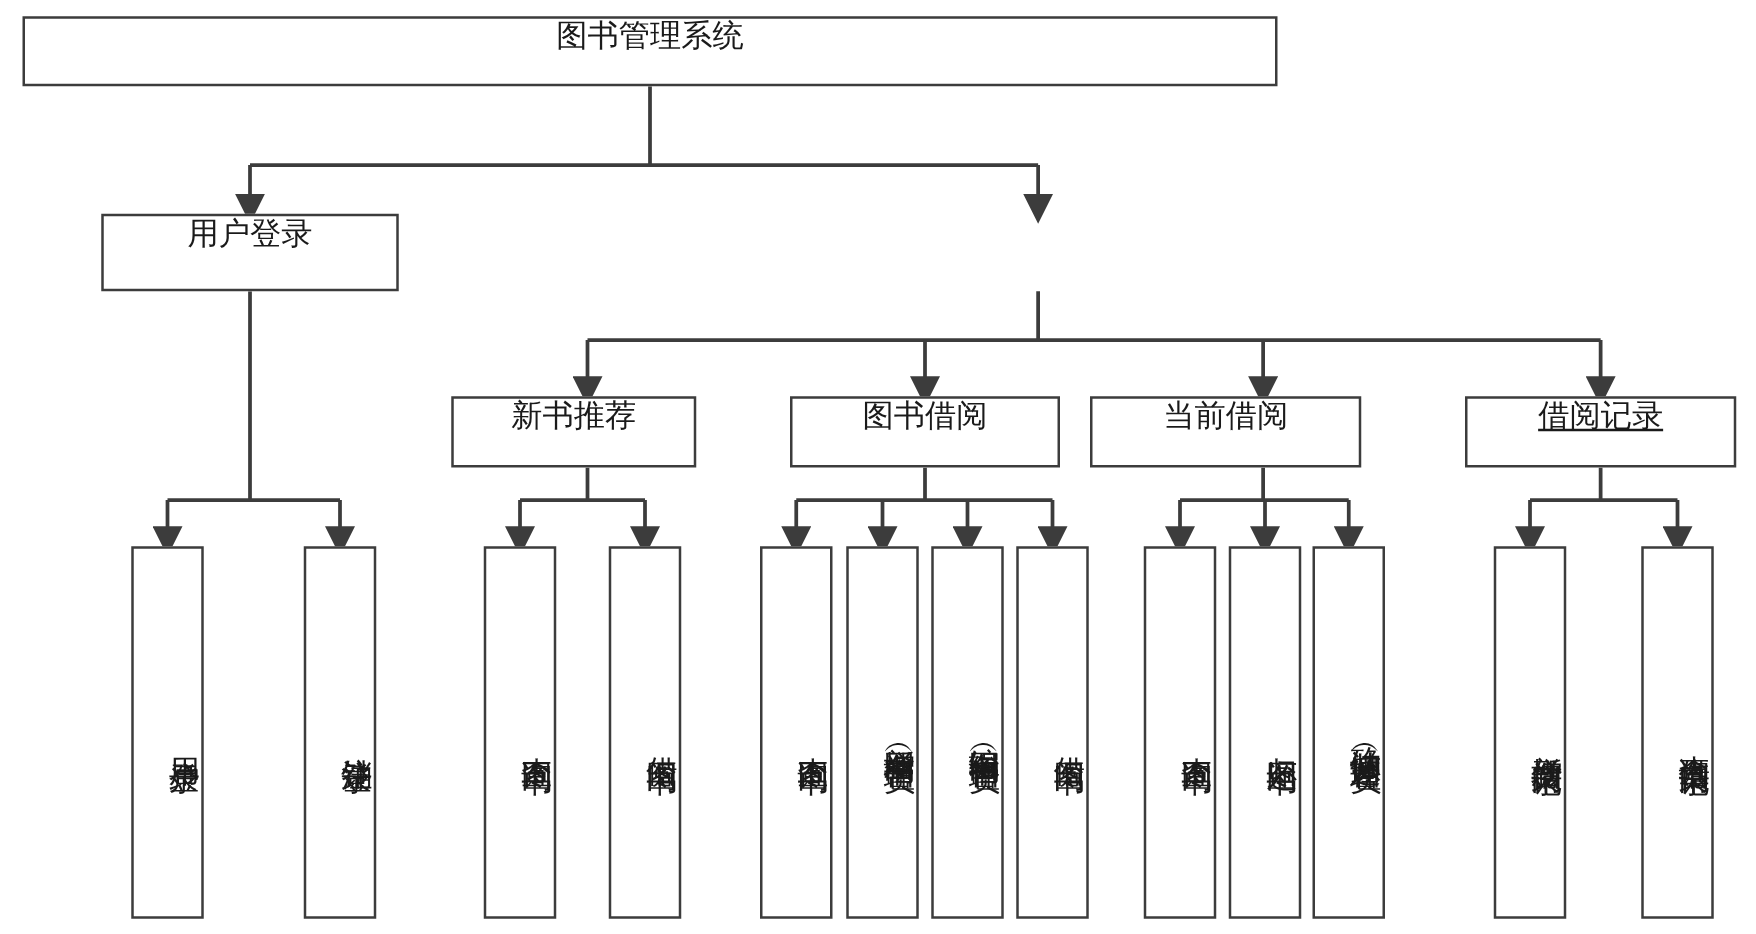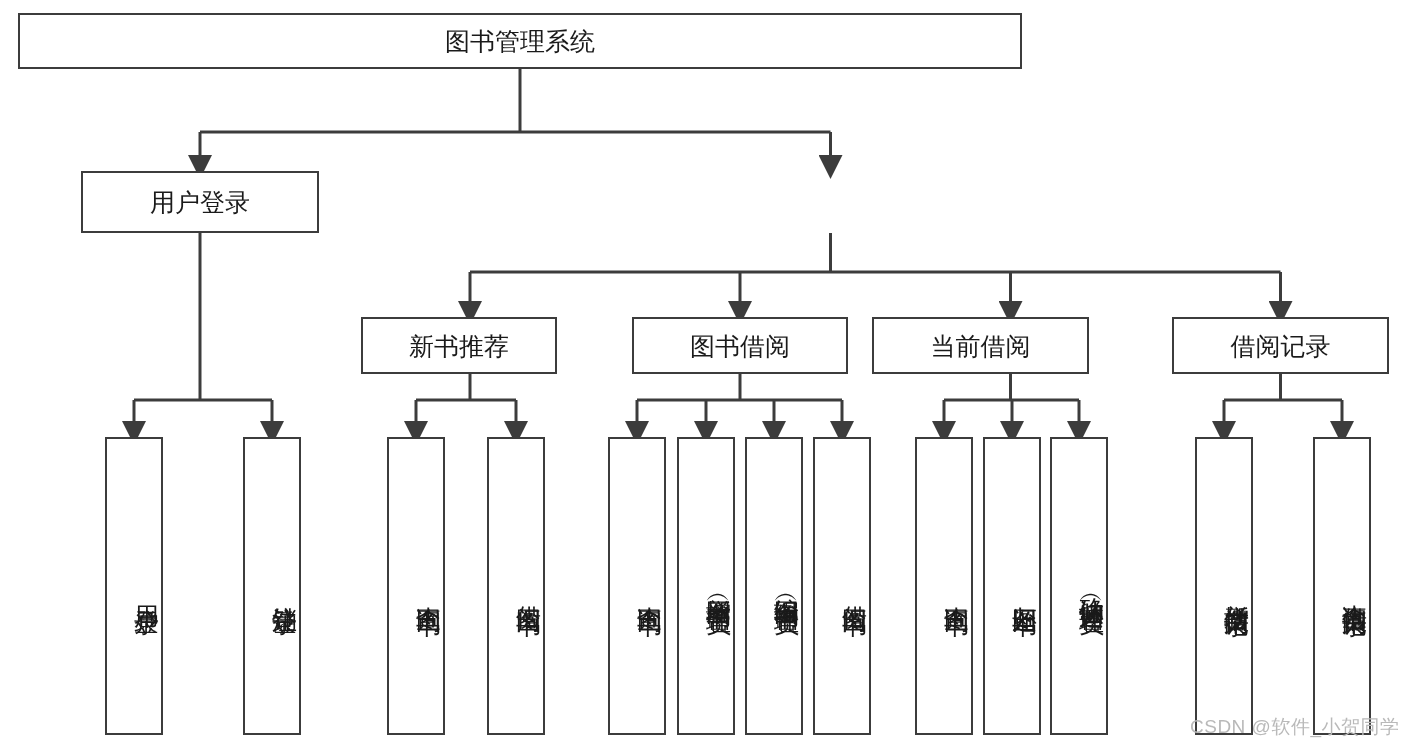--- a/index.html
+++ b/index.html
@@ -25,21 +25,21 @@
     height: 747px;
     pointer-events: none;
   }
   .node {
     position: absolute;
     box-sizing: border-box;
     border: 2px solid #3c3c3c;
     background: #ffffff;
     color: #1a1a1a;
     display: flex;
-    align-items: center;
+    align-items: flex-start;
     justify-content: center;
     text-align: center;
     line-height: 1.12;
   }
   .node.h {
     font-size: 25px;
   }
   .node.root {
     font-size: 25px;
   }
@@ -123,21 +123,21 @@
 
   <div class="node h" style="left: 361px; top: 317px; width: 196px; height: 57px;">
     <span>新书推荐</span>
   </div>
   <div class="node h" style="left: 632px; top: 317px; width: 216px; height: 57px;">
     <span>图书借阅</span>
   </div>
   <div class="node h" style="left: 872px; top: 317px; width: 217px; height: 57px;">
     <span>当前借阅</span>
   </div>
-  <div class="node h" style="left: 1172px; top: 317px; width: 217px; height: 57px;">
+  <div class="node h" style="left: 1172px; top: 317px; width: 217px; height: 57px; text-decoration: underline;">
     <span>借阅记录</span>
   </div>
 
   <div class="node leaf" style="left: 105px; top: 437px; width: 58px; height: 298px;">
     <span class="leaf-text">用户登录</span>
   </div>
   <div class="node leaf" style="left: 243px; top: 437px; width: 58px; height: 298px;">
     <span class="leaf-text">注销登录</span>
   </div>
   <div class="node leaf" style="left: 387px; top: 437px; width: 58px; height: 298px;">
@@ -167,14 +167,13 @@
   <div class="node leaf" style="left: 1050px; top: 437px; width: 58px; height: 298px;">
     <span class="leaf-text toppad0">确认归还（管理员）</span>
   </div>
   <div class="node leaf" style="left: 1195px; top: 437px; width: 58px; height: 298px;">
     <span class="leaf-text">新增借阅记录</span>
   </div>
   <div class="node leaf" style="left: 1313px; top: 437px; width: 58px; height: 298px;">
     <span class="leaf-text">查询借阅记录</span>
   </div>
 
-  <div class="watermark" style="left: 1190px; top: 714px;">CSDN @软件_小贺同学</div>
 </div>
 
 </body></html>

